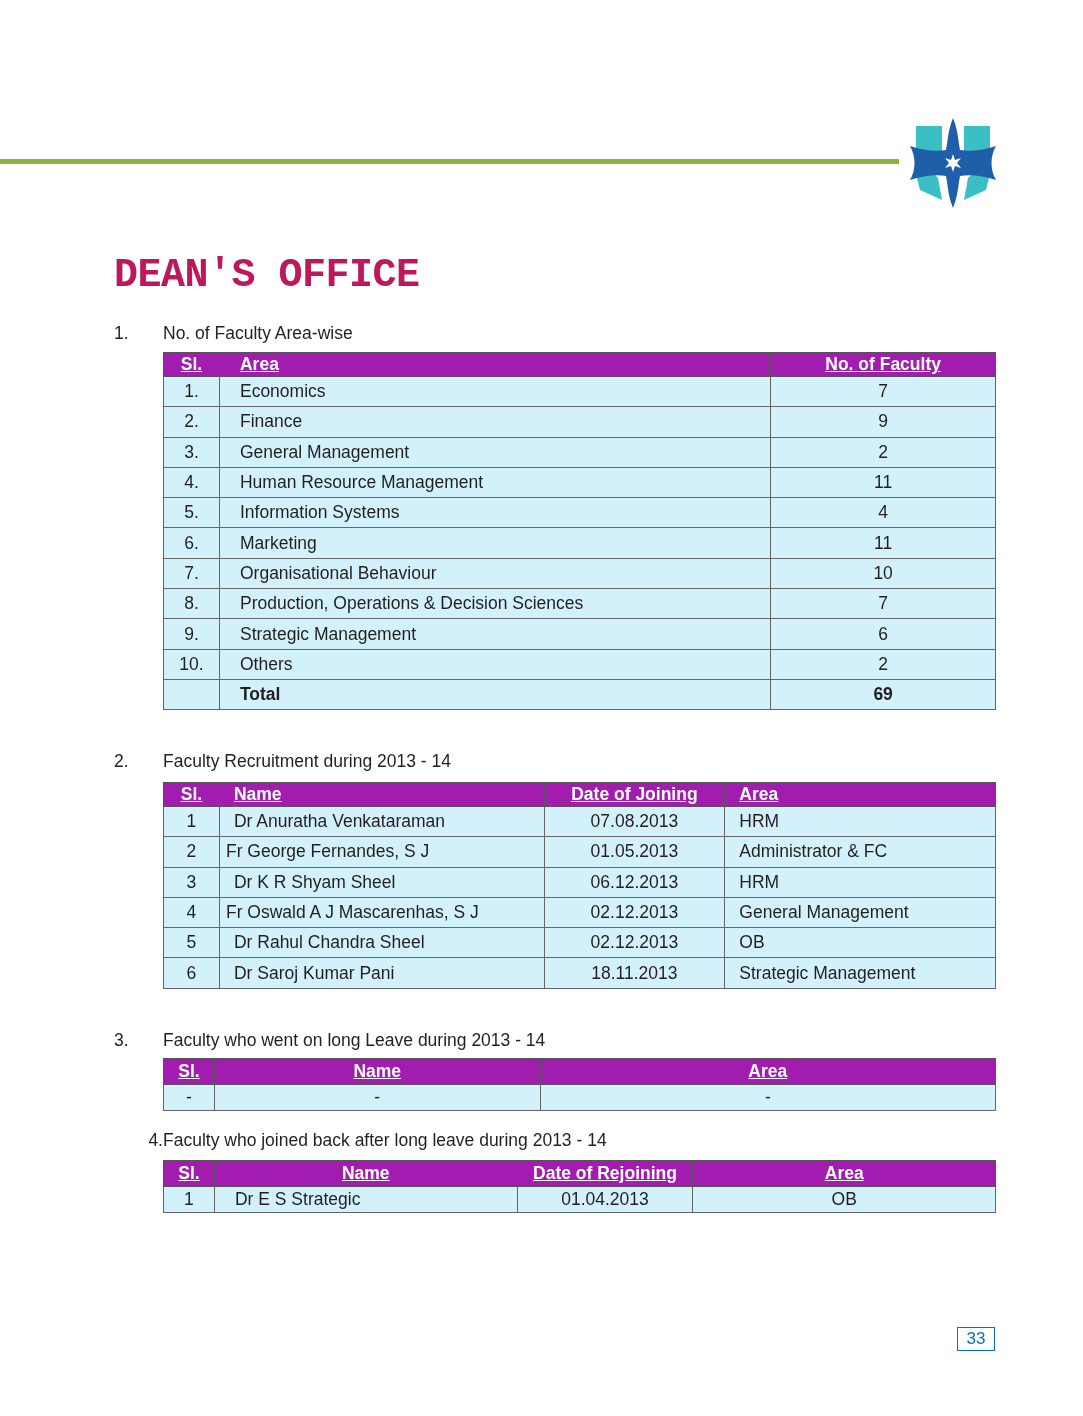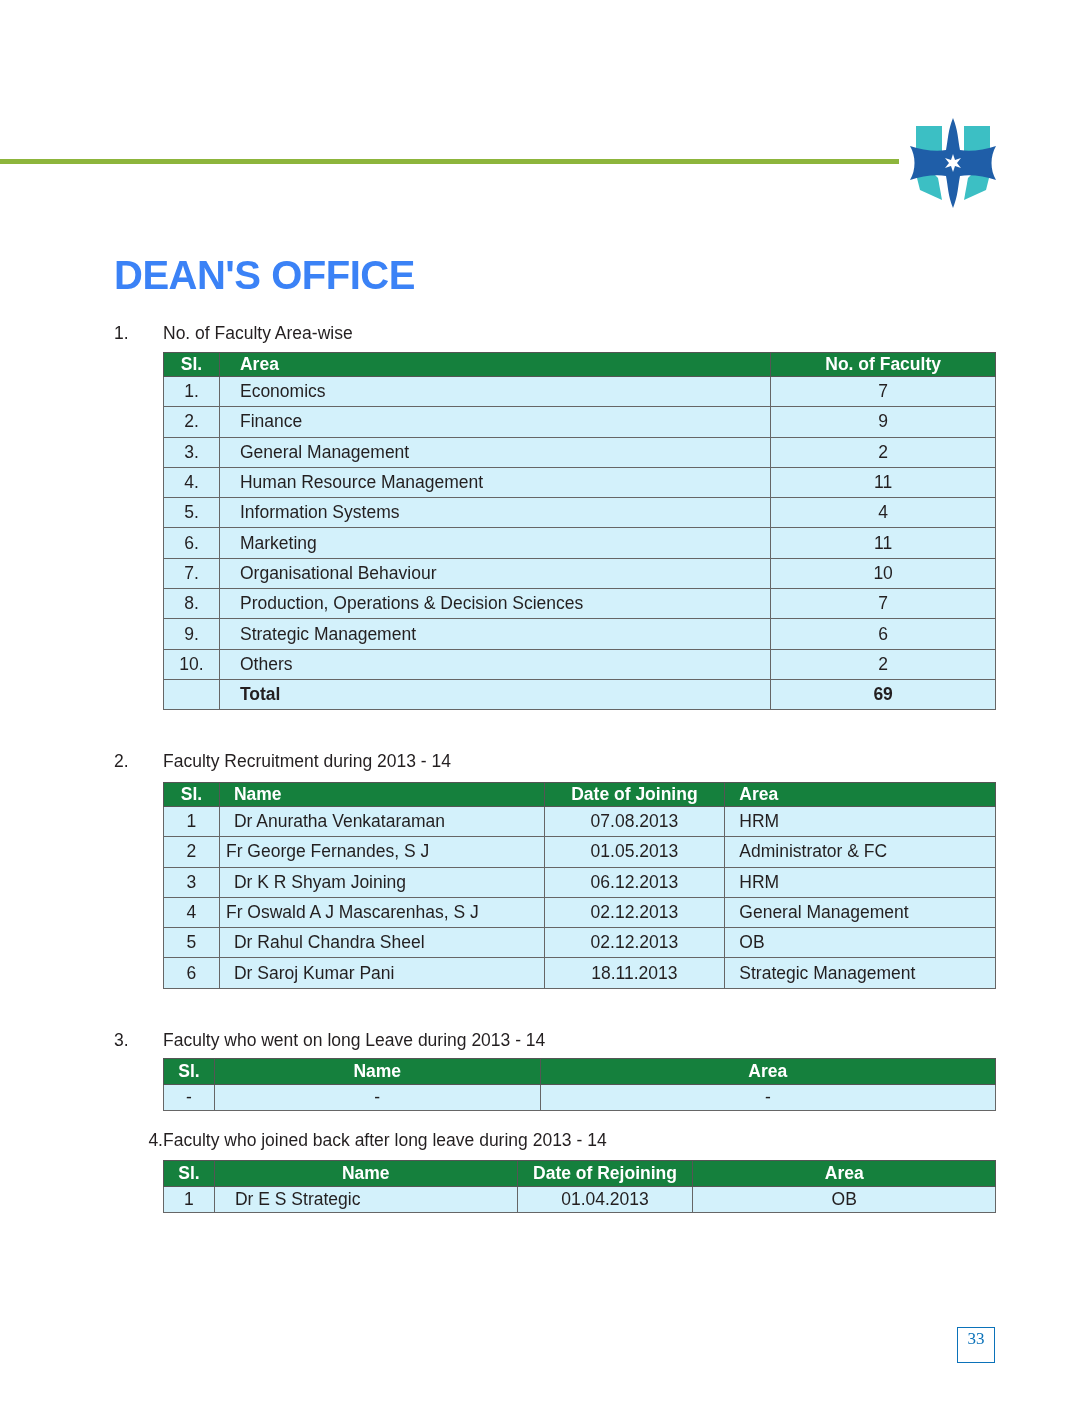--- a/index.html
+++ b/index.html
@@ -1,38 +1,38 @@
 <!DOCTYPE html>
 <html><head>
 <meta charset="utf-8">
 <style>
   * { box-sizing: border-box; margin: 0; padding: 0; }
   body { width: 1083px; height: 1416px; background: #ffffff; position: relative; overflow: hidden;
          font-family: "DejaVu Sans Condensed", "Liberation Sans Narrow", "Liberation Sans", sans-serif; color: #231f20; }
   .rule { position: absolute; left: 0; top: 159px; width: 899px; height: 5px; background: #8db53c; }
   .logo { position: absolute; left: 908px; top: 118px; width: 90px; height: 90px; }
-  .title { position: absolute; left: 114px; top: 253px; font-family: Liberation Sans, sans-serif; font-weight: bold;
-           font-size: 40px; color: #3b82f6; letter-spacing: -0.5px; }
+  .title { position: absolute; left: 114px; top: 253px; font-family: Liberation Mono, monospace; font-weight: bold;
+           font-size: 40px; color: #be185d; letter-spacing: -0.5px; }
   .sec { position: absolute; left: 114px; font-size: 17.5px; font-family: "Liberation Sans", sans-serif; color: #231f20; }
   .sec .num { display: inline-block; width: 49px; }
   table { position: absolute; left: 163px; width: 833px; border-collapse: collapse; font-family: "Liberation Sans", sans-serif;
           font-size: 17.5px; }
-  th { background: #15803d; color: #ffffff; font-weight: bold; height: 24px; border: 1px solid #555; padding: 0 6px; }
+  th { background: #a21caf; color: #ffffff; font-weight: bold; height: 24px; border: 1px solid #555; padding: 0 6px; text-decoration: underline; }
   td { background: #d3f1fb; height: 30.3px; border: 1px solid #666; padding: 0 6px; color: #231f20; }
   .c { text-align: center; }
   .l { text-align: left; }
   .b { font-weight: bold; }
   #t1 { top: 352px; }
   #t2 { top: 782px; }
   #t3 { top: 1058px; }
   #t4 { top: 1160px; }
   #t3 td, #t4 td { height: 26px; }
   #t3 th, #t4 th { height: 26px; }
-  .pageno { position: absolute; left: 957px; top: 1327px; width: 38px; height: 36px; border: 1px solid #0b72b9;
-            color: #0b72b9; font-family: Liberation Serif, serif; font-size: 17px; text-align: center; line-height: 22px; }
+  .pageno { position: absolute; left: 957px; top: 1327px; width: 38px; height: 24px; border: 1px solid #0b72b9;
+            color: #0b72b9; font-family: Liberation Sans, sans-serif; font-size: 17px; text-align: center; line-height: 22px; }
 </style>
 </head>
 <body>
 
 <div class="rule"></div>
 
 <div class="logo">
   <svg width="90" height="90" viewBox="0 0 90 90">
     <rect x="8" y="8" width="26" height="26" fill="#3cbfc4"></rect>
     <rect x="56" y="8" width="26" height="26" fill="#3cbfc4"></rect>
@@ -146,21 +146,21 @@
         <td class="l" style="padding-left: 14px;">HRM</td>
       </tr>
       <tr>
         <td class="c">2</td>
         <td class="l" style="">Fr George Fernandes, S J</td>
         <td class="c">01.05.2013</td>
         <td class="l" style="padding-left: 14px;">Administrator &amp; FC</td>
       </tr>
       <tr>
         <td class="c">3</td>
-        <td class="l" style="padding-left: 14px;">Dr K R Shyam Joining</td>
+        <td class="l" style="padding-left: 14px;">Dr K R Shyam Sheel</td>
         <td class="c">06.12.2013</td>
         <td class="l" style="padding-left: 14px;">HRM</td>
       </tr>
       <tr>
         <td class="c">4</td>
         <td class="l" style="">Fr Oswald A J Mascarenhas, S J</td>
         <td class="c">02.12.2013</td>
         <td class="l" style="padding-left: 14px;">General Management</td>
       </tr>
       <tr>

